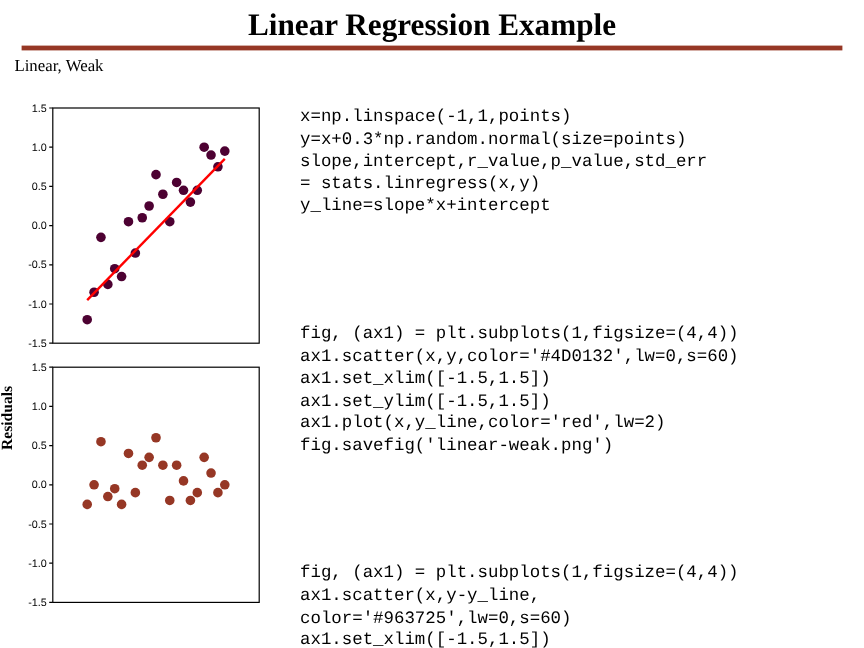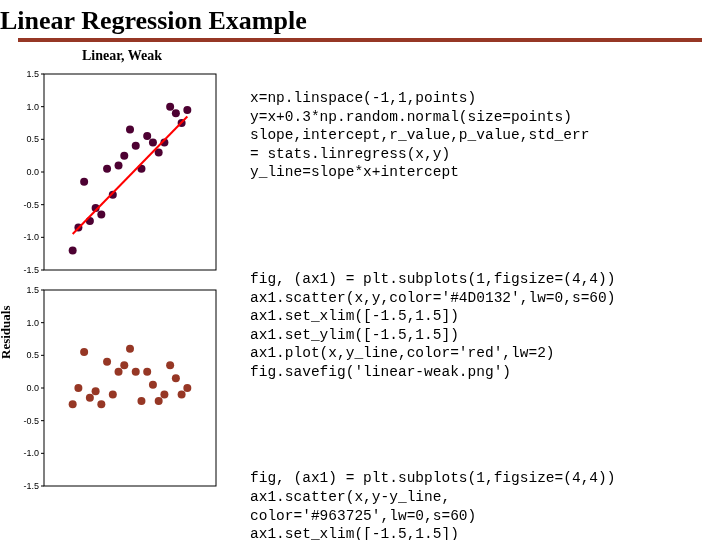--- a/index.html
+++ b/index.html
@@ -1,20 +1,20 @@
 <!DOCTYPE html>
 <html><head>
 <meta charset="utf-8">
 <style>
   body{margin:0;background:#fff;font-family:"Comic Sans MS",cursive;color:#000;width:720px;height:540px;overflow:hidden}
-  .title{font-size:26px;font-weight:bold;text-align:left;padding:6px 0 2px}
+  .title{font-size:26px;font-weight:bold;text-align:center;padding:6px 0 2px}
   .rule{height:4px;background:#963725;margin:0 18px 6px}
   .row{display:flex;gap:18px;padding:0 12px}
   .charts{width:220px}
-  .chart-title{text-align:center;font-weight:bold;font-size:14px;margin-bottom:4px}
+  .chart-title{text-align:left;font-weight:normal;font-size:14px;margin-bottom:20px}
   .plot{position:relative;background:#fff}
   .plot svg{display:block}
   .ylab{position:absolute;left:-14px;top:50%;transform:rotate(-90deg) translateX(30px);transform-origin:left top;font-weight:bold;font-size:13px;font-family:"Comic Sans MS",cursive}
   .code{font-family:"Courier New",monospace;font-size:14.5px;white-space:pre;line-height:1.28;flex:1;padding-top:4px}
   .tick{font-family:Arial,Helvetica,sans-serif;font-size:9px;fill:#000}
 </style>
 </head>
 <body>
 
 <div class="title">Linear Regression Example</div>

